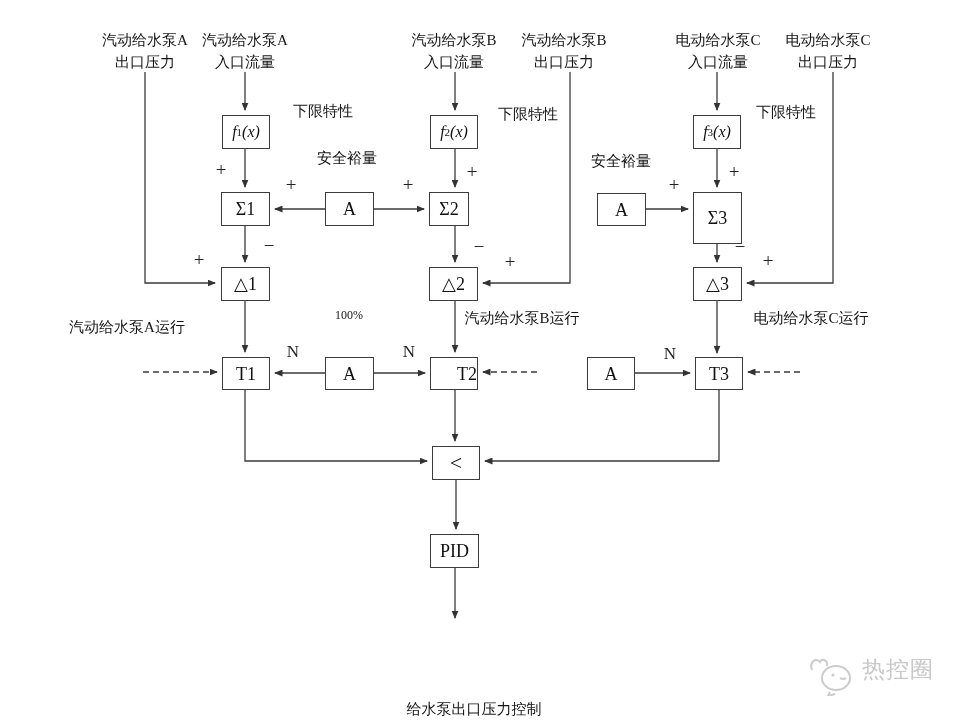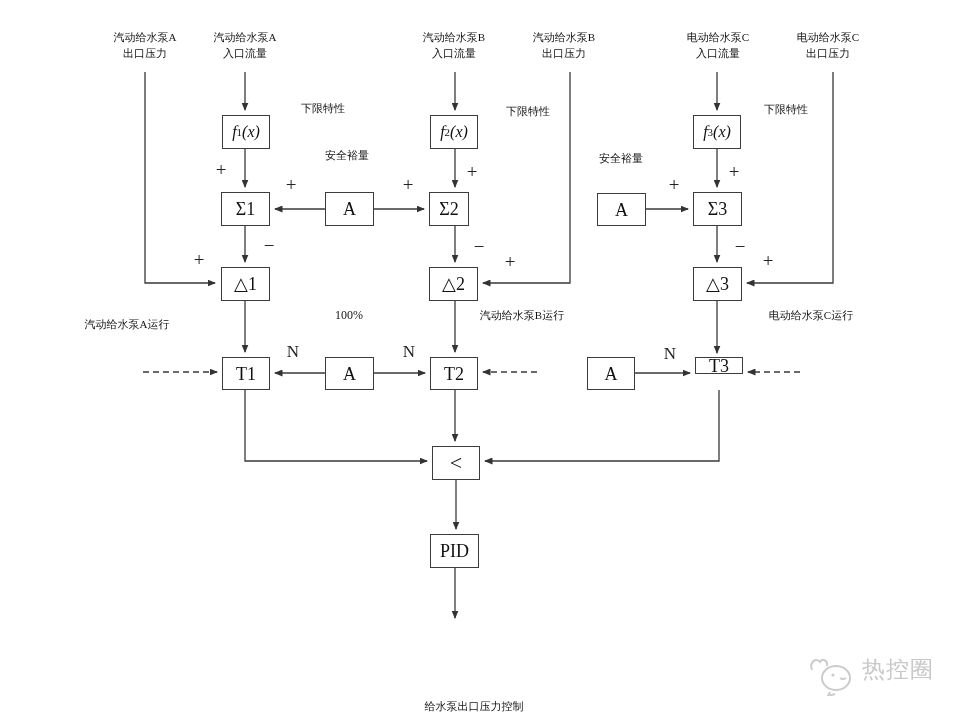--- a/index.html
+++ b/index.html
@@ -10,21 +10,21 @@
   #wires{position:absolute;left:0;top:0;width:960px;height:720px;}
   .box{
     position:absolute;box-sizing:border-box;border:1.3px solid #3c3c3c;background:#ffffff;
     display:flex;align-items:center;justify-content:center;
     font-size:18px;color:#111;line-height:1;
   }
   .fx{font-style:italic;font-size:16px;}
   .fx sub{font-size:11px;font-style:normal;}
   .lbl{
     position:absolute;transform:translate(-50%,0);text-align:center;white-space:nowrap;
-    font-size:11px;color:#141414;line-height:1.45;
+    font-size:15px;color:#141414;line-height:1.45;
   }
   .lbl span{display:block;}
   .sign{
     position:absolute;transform:translate(-50%,-50%);font-size:19px;color:#222;
     line-height:1;white-space:nowrap;
   }
   .nlab{font-size:17px;}
   .minv{font-size:22px;}
   .watermark{
     position:absolute;left:806px;top:654px;display:flex;align-items:flex-start;gap:4px;
@@ -126,47 +126,47 @@
     </div>
   <div class="box" style="left:325px;top:192px;width:49px;height:34px;">
       <span>A</span>
     </div>
   <div class="box" style="left:429px;top:192px;width:40px;height:34px;">
       <span>Σ2</span>
     </div>
   <div class="box" style="left:597px;top:193px;width:49px;height:33px;">
       <span>A</span>
     </div>
-  <div class="box" style="left:693px;top:192px;width:49px;height:34px;">
+  <div class="box" style="left:693px;top:192px;width:49px;height:52px;">
       <span>Σ3</span>
     </div>
 
   <div class="box" style="left:221px;top:267px;width:49px;height:34px;">
       <span>△1</span>
     </div>
   <div class="box" style="left:429px;top:267px;width:49px;height:34px;">
       <span>△2</span>
     </div>
   <div class="box" style="left:693px;top:267px;width:49px;height:34px;">
       <span>△3</span>
     </div>
 
   <div class="box" style="left:222px;top:357px;width:48px;height:33px;">
       <span>T1</span>
     </div>
   <div class="box" style="left:325px;top:357px;width:49px;height:33px;">
       <span>A</span>
     </div>
-  <div class="box" style="left:430px;top:357px;width:48px;height:33px;">
+  <div class="box" style="left:430px;top:357px;width:48px;height:33px;justify-content:flex-end;">
       <span>T2</span>
     </div>
   <div class="box" style="left:587px;top:357px;width:48px;height:33px;">
       <span>A</span>
     </div>
-  <div class="box" style="left:695px;top:357px;width:48px;height:17px;">
+  <div class="box" style="left:695px;top:357px;width:48px;height:33px;">
       <span>T3</span>
     </div>
 
   <div class="box minv" style="left:432px;top:446px;width:48px;height:34px;">
       <span>&lt;</span>
     </div>
   <div class="box" style="left:430px;top:534px;width:49px;height:34px;">
       <span>PID</span>
     </div>
 

